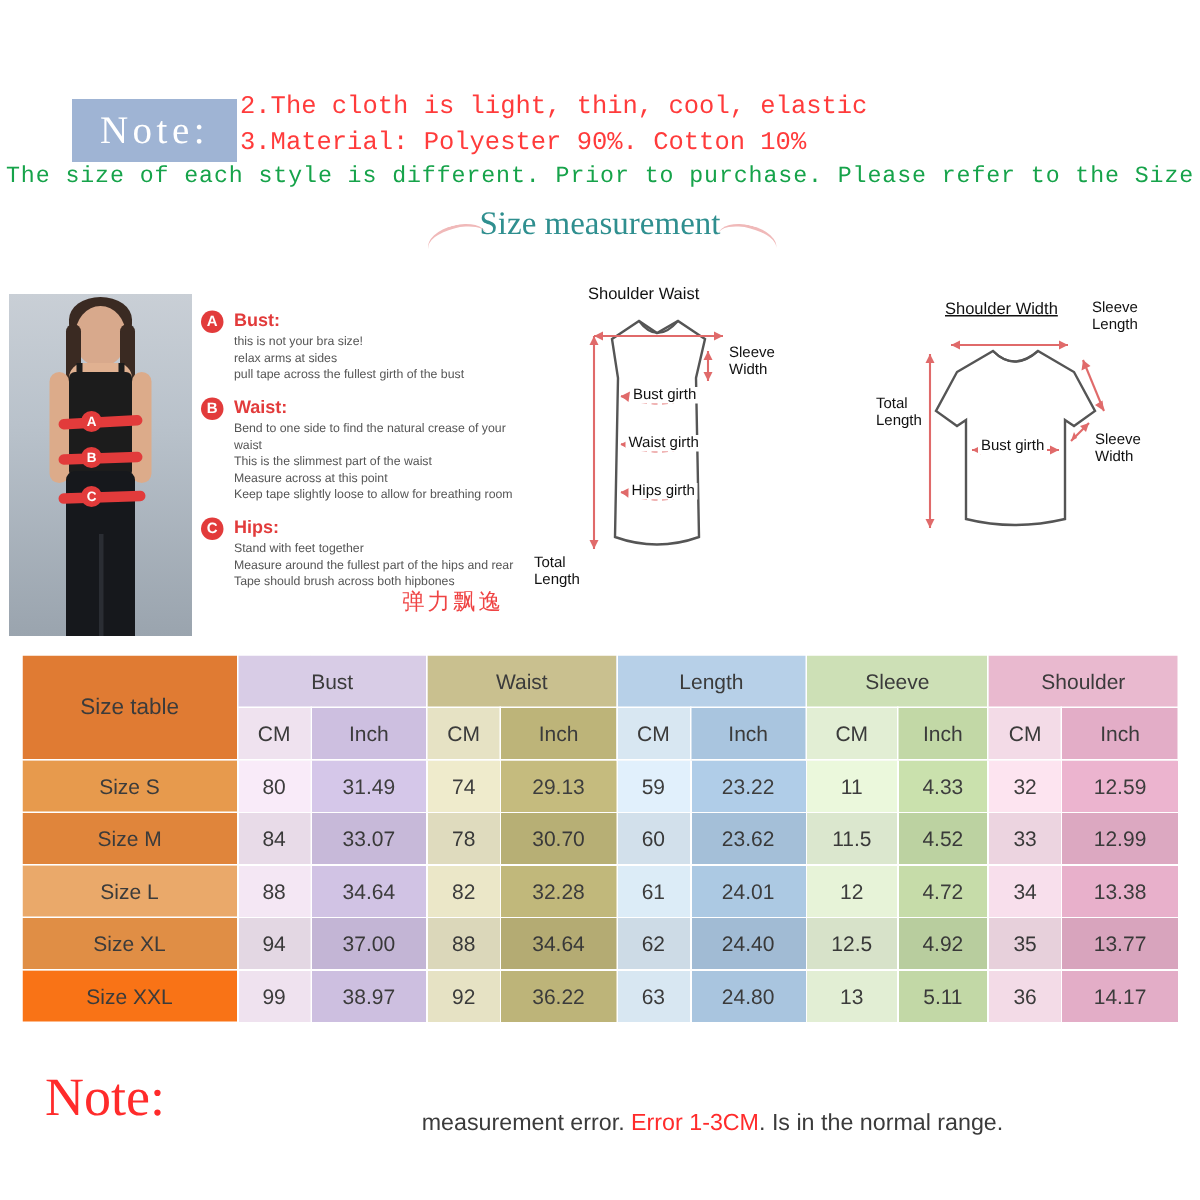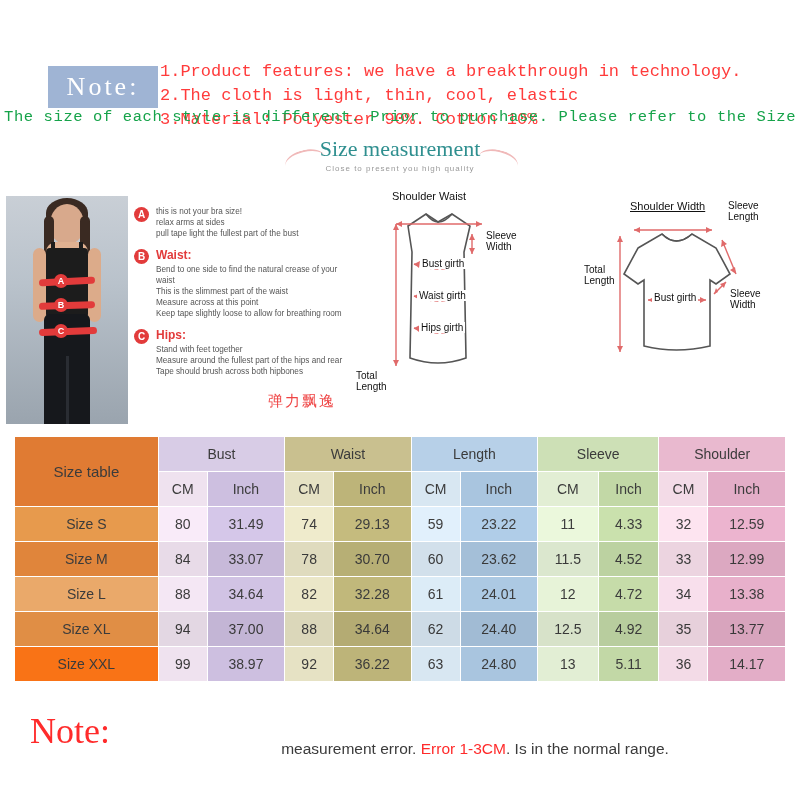--- a/index.html
+++ b/index.html
@@ -210,31 +210,29 @@
   .bottom .err { color:#ff2b2b; }
 </style>
 </head>
 <body>
 
 <div class="top-note">
   <div class="note-badge">
     <span>Note:</span>
   </div>
   <div class="note-lines">
-    <div>1.Product features: we have a breakthrough in technology.</div>
     <div>2.The cloth is light, thin, cool, elastic</div>
     <div>3.Material: Polyester 90%. Cotton 10%</div>
   </div>
 </div>
 
 <div class="size-note">The size of each style is different. Prior to purchase. Please refer to the Size table</div>
 
 <div class="sm-title">
   <div class="main">Size measurement</div>
-  <div class="sub">Close to present you high quality</div>
 </div>
 <div class="sm-swoosh sw-left"></div>
 <div class="sm-swoosh sw-right"></div>
 
 <div class="diagram">
 
   <div class="model">
     <div class="hair"></div>
     <div class="head"></div>
     <div class="hair2"></div>
@@ -252,23 +250,24 @@
     <div class="band b3"></div>
     <div class="band-dot bd1">A</div>
     <div class="band-dot bd2">B</div>
     <div class="band-dot bd3">C</div>
   </div>
 
   <div class="txt-col">
 
     <div class="txt-block">
       <div class="dot">A</div>
+      <div class="hd">Bust:</div>
       <div class="ln">this is not your bra size!</div>
       <div class="ln">relax arms at sides</div>
-      <div class="ln">pull tape light the fullest part of the bust</div>
+      <div class="ln">pull tape across the fullest girth of the bust</div>
     </div>
 
     <div class="txt-block">
       <div class="dot">B</div>
       <div class="hd">Waist:</div>
       <div class="ln">Bend  to one side to find the natural crease of your waist</div>
       <div class="ln">This is the slimmest part of the waist</div>
       <div class="ln">Measure across at this point</div>
       <div class="ln">Keep tape slightly loose to allow for breathing room</div>
     </div>

